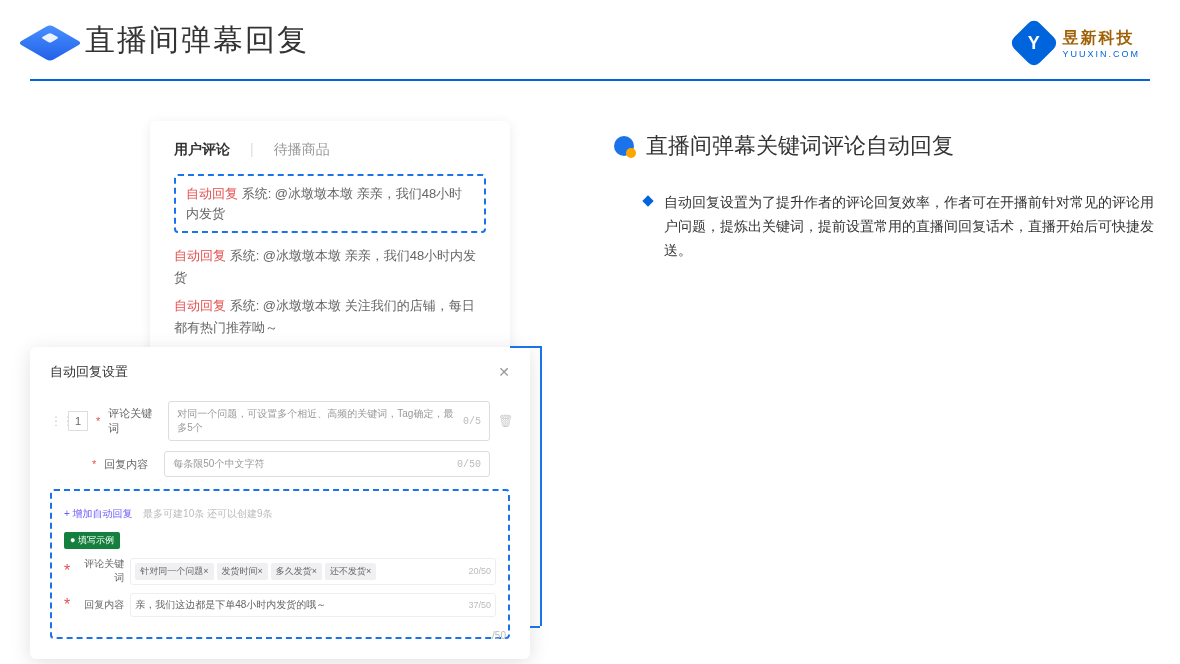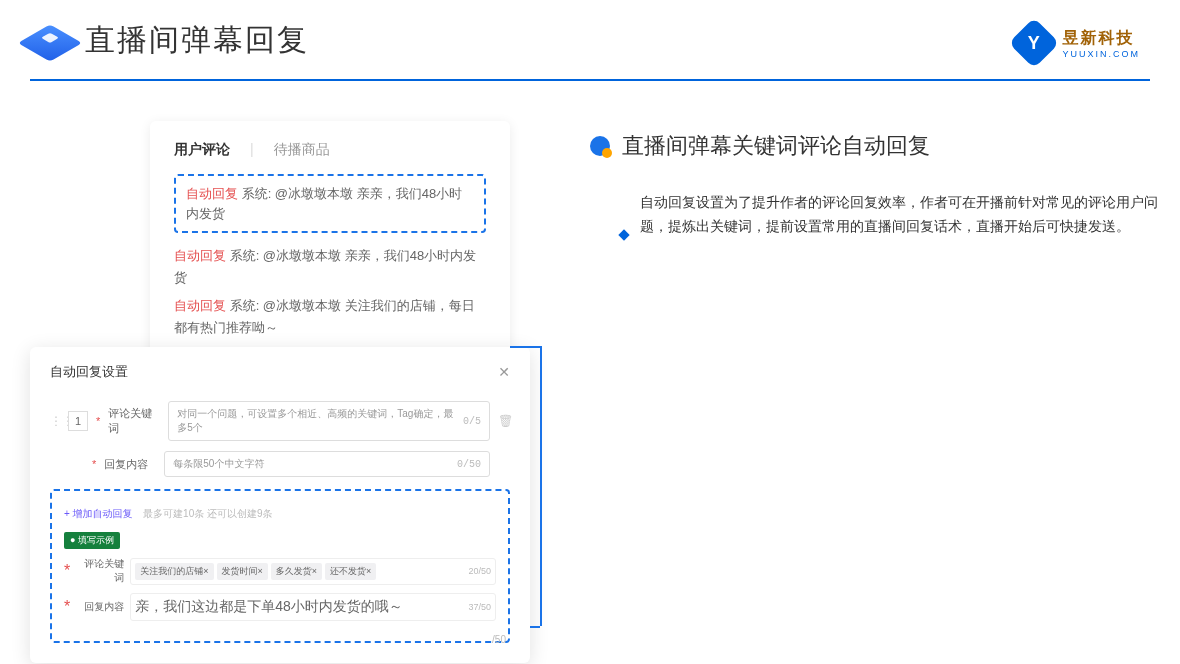--- a/index.html
+++ b/index.html
@@ -12,21 +12,21 @@
 .page-title { font-size: 30px; color: #333; font-weight: 500; letter-spacing: 2px; }
 .hr-underline { height: 2px; background: #0064dc; margin: 8px 30px 0 30px; }
 
 .brand { position: absolute; top: 25px; right: 40px; display: flex; align-items: center; }
 .brand-icon { width: 36px; height: 36px; background: #0064dc; transform: rotate(45deg); border-radius: 8px; margin-right: 10px; display: flex; align-items: center; justify-content: center; }
 .brand-icon::after { content: 'Y'; transform: rotate(-45deg); color: #fff; font-weight: bold; font-size: 18px; }
 .brand-text { }
 .brand-name { color: #a16207; font-size: 16px; font-weight: bold; letter-spacing: 2px; }
 .brand-url { color: #0064dc; font-size: 9px; letter-spacing: 2px; }
 
-.content { display: flex; padding: 40px 14px 0 30px; gap: 40px; }
+.content { display: flex; padding: 40px 14px 0 30px; gap: 64px; }
 .left-col { width: 520px; position: relative; }
 .right-col { flex: 1; padding-top: 10px; }
 
 .comment-card { background: #fff; border-radius: 6px; box-shadow: 0 2px 12px rgba(0,0,0,0.08); padding: 20px 24px; width: 360px; margin-left: 120px; }
 .tabs { display: flex; gap: 20px; margin-bottom: 15px; font-size: 14px; color: #999; }
 .tab-active { color: #333; font-weight: bold; }
 .tab-sep { color: #ddd; }
 .comment-box { border: 2px dashed #1a73e8; border-radius: 4px; padding: 8px 10px; margin-bottom: 12px; font-size: 13px; color: #666; line-height: 1.5; }
 .comment-item { font-size: 13px; color: #666; line-height: 1.7; margin-bottom: 6px; }
 .auto-reply-tag { color: #e55050; font-weight: 500; }
@@ -60,21 +60,21 @@
 .conn-h1 { top: 225px; left: 480px; width: 30px; height: 0; }
 .conn-v { top: 225px; left: 510px; width: 0; height: 280px; }
 .conn-h2 { top: 505px; left: 500px; width: 10px; height: 0; }
 
 .section-title { display: flex; align-items: center; gap: 12px; margin-bottom: 30px; }
 .bullet-icon { width: 20px; height: 20px; background: #1a73e8; border-radius: 50%; position: relative; }
 .bullet-icon::after { content: ''; position: absolute; width: 10px; height: 10px; background: #ffa500; border-radius: 50%; bottom: -2px; right: -2px; }
 .section-heading { font-size: 22px; color: #333; font-weight: 500; }
 
 .bullet-list { padding-left: 30px; }
-.bullet-item { display: flex; gap: 12px; margin-bottom: 28px; align-items: flex-end; }
+.bullet-item { display: flex; gap: 12px; margin-bottom: 28px; }
 .diamond { width: 8px; height: 8px; background: #0064dc; transform: rotate(45deg); flex-shrink: 0; margin-top: 6px; }
 .bullet-text { font-size: 14px; color: #333; line-height: 1.7; }
 </style>
 </head>
 <body>
 
 <div class="header">
   <div class="header-icon">
       <div class="cube"></div>
     </div>
@@ -144,32 +144,32 @@
       <div class="example-box">
         <div>
           <span class="add-link">+ 增加自动回复</span>
           <span class="add-hint">最多可建10条 还可以创建9条</span>
         </div>
         <span class="example-badge">● 填写示例</span>
         <div class="tag-row">
           <span class="red-dot">*</span>
           <span class="tag-label">评论关键词</span>
           <div class="tag-container">
-            <span class="tag-pill">关注我们的店铺×</span>
+            <span class="tag-pill">针对同一个问题×</span>
             <span class="tag-pill">发货时间×</span>
             <span class="tag-pill">多久发货×</span>
             <span class="tag-pill">还不发货×</span>
             <span class="mini-counter">20/50</span>
           </div>
         </div>
         <div class="tag-row">
           <span class="red-dot">*</span>
           <span class="tag-label">回复内容</span>
           <div class="tag-container">
-            <span style="font-size:14px;color:#666">亲，我们这边都是下单48小时内发货的哦～</span>
+            <span style="font-size:10px;color:#666">亲，我们这边都是下单48小时内发货的哦～</span>
             <span class="mini-counter">37/50</span>
           </div>
         </div>
       </div>
       <span class="bottom-count">/50</span>
     </div>
 
     <div class="connector conn-h1"></div>
     <div class="connector conn-v"></div>
     <div class="connector conn-h2"></div>

